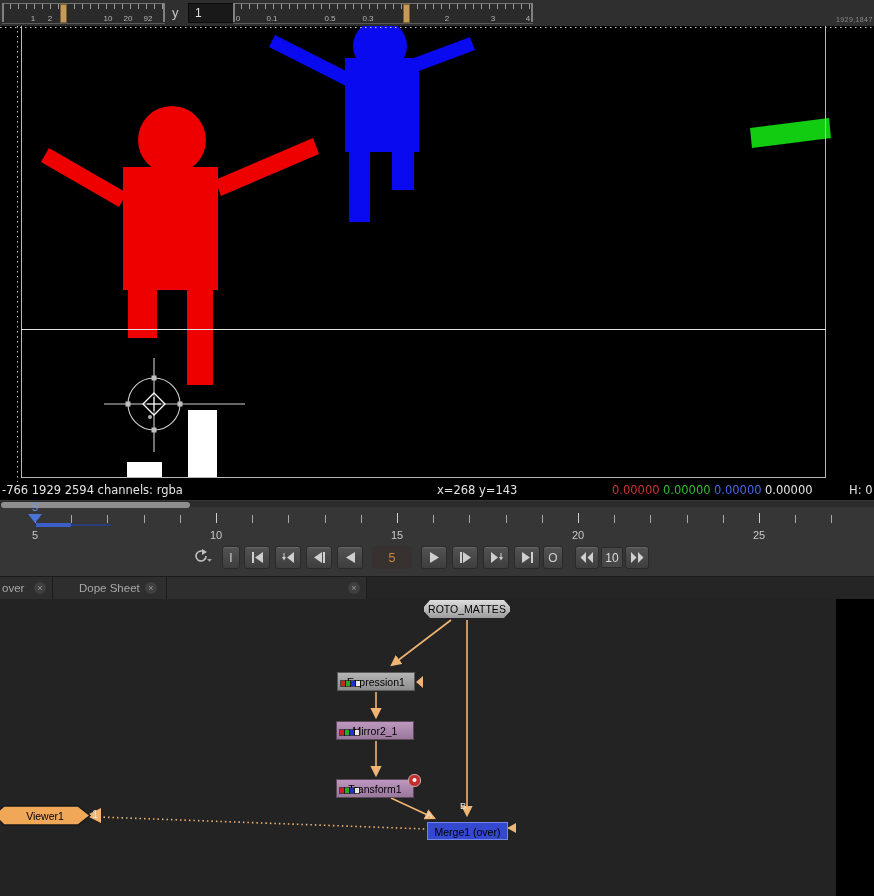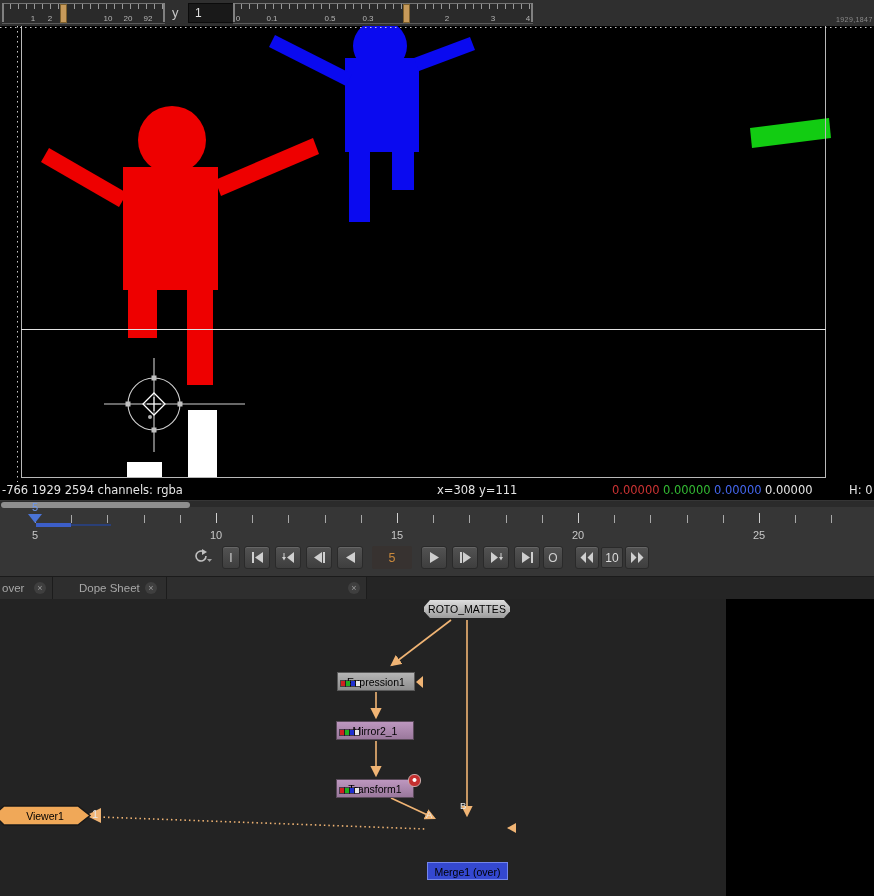--- a/index.html
+++ b/index.html
@@ -57,31 +57,31 @@
     background:#474747;border:1px solid #2a2a2a;border-radius:2px;color:#ddd;font-size:12px;box-sizing:border-box;}
   #loop-wrap{position:absolute;left:191px;top:48px;color:#c0c0c0;}
   
   #tabs{left:0;top:576px;width:874px;height:23px;background:#252525;border-top:1px solid #1b1b1b;box-sizing:border-box;}
   .tab{position:absolute;top:0;height:23px;background:#2e2e2e;}
   .tab-label{position:absolute;top:0;line-height:22px;font-size:11.5px;color:#a8a8a8;white-space:nowrap;}
   .tab-close{position:absolute;top:5px;width:12px;height:12px;border-radius:6px;background:#3f3f3f;
     color:#999;font-size:9px;line-height:12px;text-align:center;}
   .tabsep{position:absolute;top:0;width:1px;height:23px;background:#1c1c1c;}
   
-  #graph{left:0;top:599px;width:726px;height:297px;background:#232323;}
+  #graph{left:0;top:599px;width:836px;height:297px;background:#232323;}
   .arrow{stroke:var(--orange,#f0b474);stroke-width:1.6;fill:none;}
   .ah{fill:var(--orange,#f0b474);}
   .node{position:absolute;height:19px;line-height:19px;text-align:center;font-size:10.5px;color:#000;box-sizing:border-box;}
   #node-roto{left:424px;top:1px;width:86px;height:18px;line-height:18px;
     background:linear-gradient(#dedede,#9c9c9c);
     clip-path:polygon(7% 0,93% 0,100% 38%,100% 62%,93% 100%,7% 100%,0 62%,0 38%);}
   #node-expression{left:337px;top:73px;width:78px;background:linear-gradient(#b5b5b5,#8d8d8d);border:1px solid #5a5a5a;}
   #node-mirror{left:336px;top:122px;width:78px;background:linear-gradient(#bd97bf,#9a789c);border:1px solid #5a4a5a;}
   #node-transform{left:336px;top:180px;width:78px;background:linear-gradient(#bd97bf,#9a789c);border:1px solid #5a4a5a;}
-  #node-merge{left:427px;top:223px;width:81px;height:18px;line-height:18px;background:var(--merge,#3448d0);border:1px solid #7385ea;margin-top:40px;}
+  #node-merge{left:427px;top:223px;width:81px;height:18px;line-height:18px;background:var(--merge,#3448d0);border:1px solid #7385ea;}
   #viewer-node-label{left:8px;top:208px;width:74px;height:18px;line-height:18px;text-align:center;font-size:10.5px;color:#000;}
   .chicon{position:absolute;left:3px;top:8px;display:flex;gap:1px;}
   .chicon i{display:block;width:4px;height:5px;outline:1px solid rgba(0,0,0,.55);}
   .badge{position:absolute;left:71px;top:-6px;width:11px;height:11px;border-radius:6px;
     background:radial-gradient(circle at 50% 45%,#fff 0 18%,#c43030 30% 72%,#6e1414 100%);border:1px solid #caa;}
   .glabel{position:absolute;color:#e8e8e8;font-size:9.5px;}
   .wedge{position:absolute;width:0;height:0;border-top:6px solid transparent;border-bottom:6px solid transparent;
     border-right:7px solid var(--orange,#f0b474);}
 </style>
 </head>
@@ -170,21 +170,21 @@
         <path d="M154 367 L165 378 L154 389 L143 378 Z" fill="rgba(0,0,0,.3)" stroke="#fff" stroke-width="1.3"></path>
         <path d="M154 371 L154 385 M147 378 L161 378" stroke="#fff" stroke-width="1" fill="none"></path>
         <circle cx="150" cy="391" r="2" fill="#b0b0b0"></circle>
       </g>
     </svg>
     <span class="abs" id="fmt-label" style="position:absolute;">HD_1080</span>
   </div>
 
   <div id="infobar" class="abs">
     <span style="left:2px">-766 1929 2594 channels: rgba</span>
-    <span style="left:437px">x=308 y=111</span>
+    <span style="left:437px">x=268 y=143</span>
     <span class="vr" style="left:612px">0.00000</span>
     <span class="vg" style="left:663px">0.00000</span>
     <span class="vb" style="left:714px">0.00000</span>
     <span style="left:765px">0.00000</span>
     <span style="left:849px">H: 0</span>
   </div>
 
   <div id="timeline" class="abs">
     <div id="tl-track">
       <div id="tl-thumb"></div>

